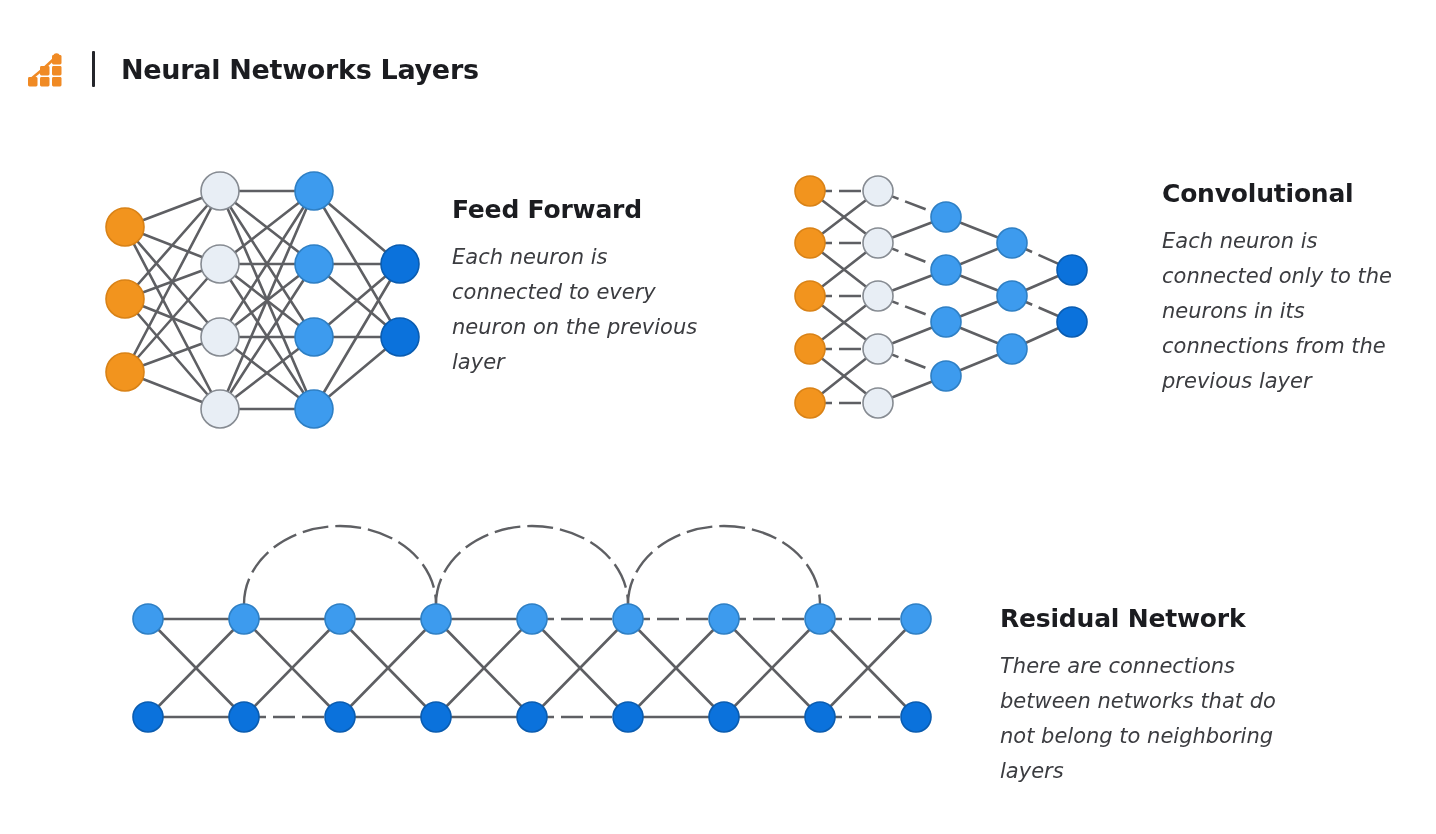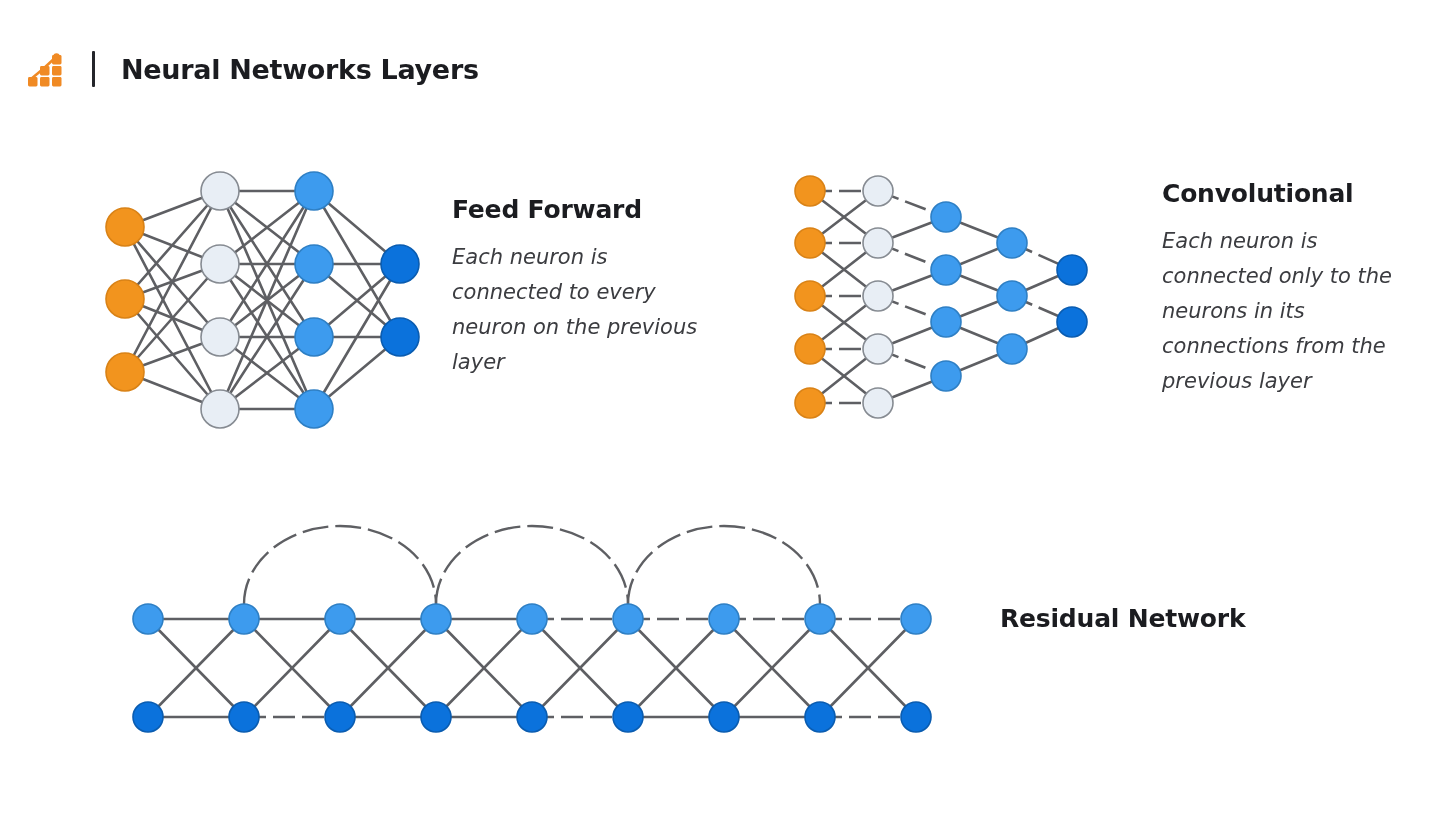--- a/index.html
+++ b/index.html
@@ -307,13 +307,14 @@
       <circle class="node" cx="628" cy="717" r="15" fill="#0B72DC" stroke="#0A5CB0"></circle>
       <circle class="node" cx="724" cy="717" r="15" fill="#0B72DC" stroke="#0A5CB0"></circle>
       <circle class="node" cx="820" cy="717" r="15" fill="#0B72DC" stroke="#0A5CB0"></circle>
       <circle class="node" cx="916" cy="717" r="15" fill="#0B72DC" stroke="#0A5CB0"></circle>
     </g>
   </svg>
 </div>
 
 <div class="panel-text" id="res-text">
   <h2 class="panel-heading">Residual Network</h2>
+  <p class="panel-body">There are connections between networks that do not belong to neighboring layers</p>
 </div>
 
 </body></html>

